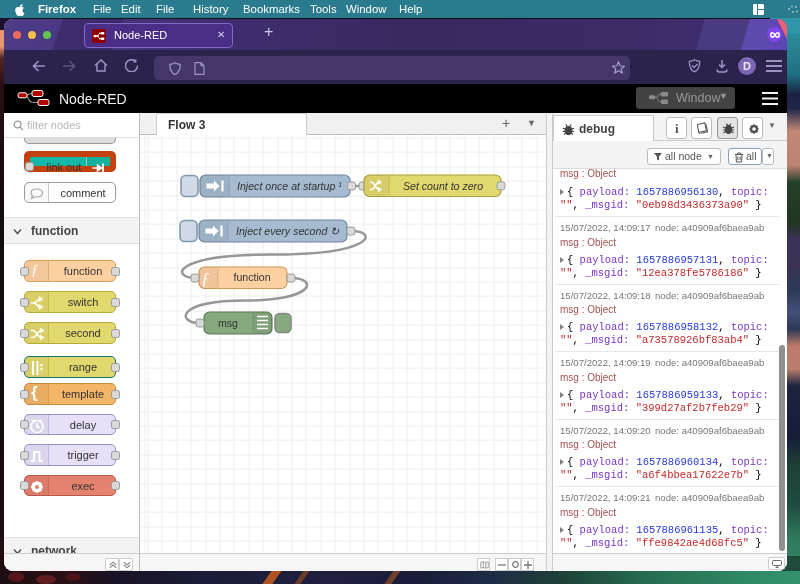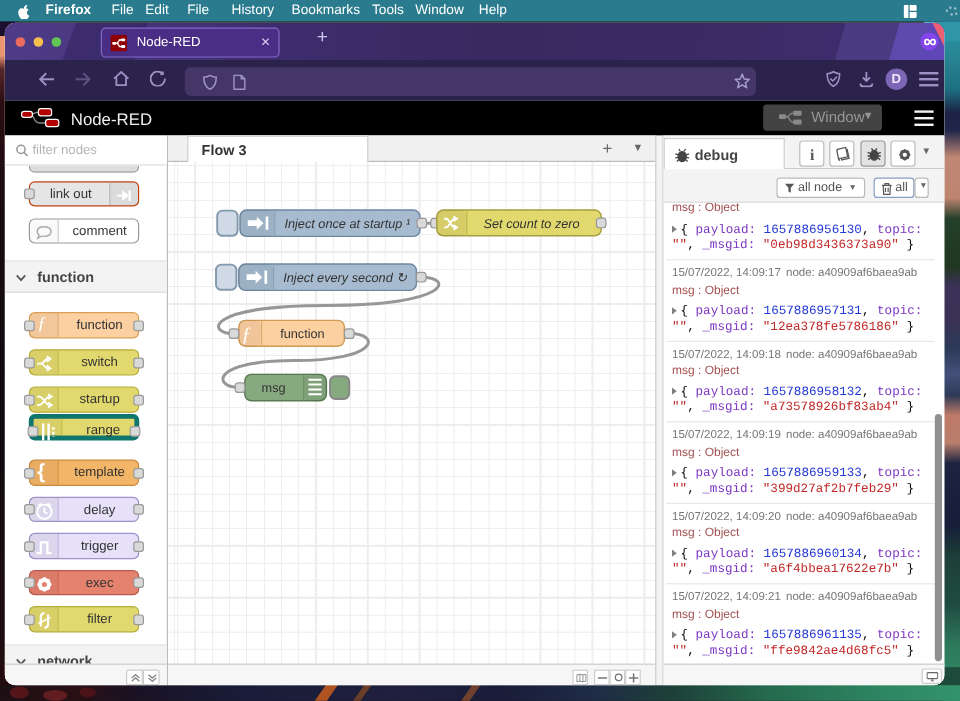--- a/index.html
+++ b/index.html
@@ -175,21 +175,21 @@
 </div>
 <div class="abs" id="palette">
 <div class="abs" style="left:0;top:0;width:135px;height:25px;background:#fff;border-bottom:1px solid #ddd;z-index:3">
 <svg class="abs" style="left:9px;top:7px" width="11" height="11" viewBox="0 0 11 11">
             <circle cx="4.5" cy="4.5" r="3.4" fill="none" stroke="#999" stroke-width="1.3"></circle>
             <path d="M7 7 L10 10" stroke="#999" stroke-width="1.3"></path>
           </svg>
 <span class="abs" style="left:23px;top:6px;color:#b5b5b5;font-size:11px">filter nodes</span>
 </div>
 <div class="abs" style="left:20px;top:25px;width:92px;height:5.5px;background:#ddd;border:1px solid #999;border-top:none;border-radius:0 0 5px 5px"></div>
-<div class="abs pnode" style="top:37.5px;background:#e5e5e5;border:1px solid #c2410c">
+<div class="abs pnode" style="top:37.5px;background:#14b8a6;border:6px solid #c2410c">
 <div class="pico" style="right:0;border-left:1px solid #bbb"></div>
 <svg class="abs" style="right:5px;top:4px" width="14" height="14" viewBox="0 0 14 14">
             <path d="M1.5 7 L6.5 7 M6.5 4.2 L10.5 7 L6.5 9.8 z" stroke="#fff" stroke-width="1.5" fill="#fff"></path>
             <path d="M12 2.5 L12 11.5" stroke="#fff" stroke-width="1.8"></path>
           </svg>
 <div class="plbl" style="width:68px">link out</div>
 <div class="pport" style="left:-5px"></div>
 </div>
 <div class="abs pnode" style="top:68.5px;background:#fff;border:1px solid #999">
 <div class="pico" style="left:0;border-right:1px solid #ccc;background:rgba(0,0,0,0.02)"></div>
@@ -218,25 +218,25 @@
           </svg>
 <div class="plbl" style="left:24px;width:68px">switch</div>
 <div class="pport" style="left:-5px"></div>
           <div class="pport" style="right:-5px"></div>
 </div>
 <div class="abs pnode" style="top:209px;background:#e2d96e;border:1px solid #b5ac38">
 <div class="pico" style="left:0;border-right:1px solid #c6bd4f"></div>
 <svg class="abs" style="left:4px;top:3px" width="16" height="16" viewBox="0 0 16 16">
             <path d="M2 4.5 L4 4.5 C7 4.5 9 11.5 12 11.5 M2 11.5 L4 11.5 C7 11.5 9 4.5 12 4.5 M11 2.5 L14 4.5 L11 6.5 M11 9.5 L14 11.5 L11 13.5" stroke="#fff" stroke-width="1.6" fill="none"></path>
           </svg>
-<div class="plbl" style="left:24px;width:68px">startup</div>
-<div class="pport" style="left:-5px"></div>
-          <div class="pport" style="right:-5px"></div>
-</div>
-<div class="abs pnode" style="top:232px;background:#e2d96e;border:4px solid #0f766e">
+<div class="plbl" style="left:24px;width:68px">second</div>
+<div class="pport" style="left:-5px"></div>
+          <div class="pport" style="right:-5px"></div>
+</div>
+<div class="abs pnode" style="top:243px;background:#e2d96e;border:1px solid #0f766e">
 <div class="pico" style="left:0;border-right:1px solid #c6bd4f"></div>
 <svg class="abs" style="left:5px;top:3px" width="14" height="16" viewBox="0 0 14 16">
             <path d="M3 1 L3 15 M7.5 1 L7.5 15" stroke="#fff" stroke-width="2"></path>
             <path d="M11.5 4 L11.5 12" stroke="#fff" stroke-width="2" stroke-dasharray="2.2 1.6"></path>
           </svg>
 <div class="plbl" style="left:24px;width:68px">range</div>
 <div class="pport" style="left:-5px"></div>
           <div class="pport" style="right:-5px"></div>
 </div>
 <div class="abs pnode" style="top:270px;background:#f3b567;border:1px solid #c9883a">
@@ -268,30 +268,20 @@
 <div class="abs pnode" style="top:361.5px;background:#e4826e;border:1px solid #b9574a">
 <div class="pico" style="left:0;border-right:1px solid #cd6a58"></div>
 <svg class="abs" style="left:4px;top:3px" width="16" height="16" viewBox="0 0 16 16">
             <g fill="#fff">
               <rect x="3.2" y="3.2" width="9.6" height="9.6" rx="2"></rect>
               <rect x="3.2" y="3.2" width="9.6" height="9.6" rx="2" transform="rotate(45 8 8)"></rect>
             </g>
             <circle cx="8" cy="8" r="2.1" fill="#e4826e"></circle>
           </svg>
 <div class="plbl" style="left:24px;width:68px">exec</div>
-<div class="pport" style="left:-5px"></div>
-          <div class="pport" style="right:-5px"></div>
-</div>
-<div class="abs pnode" style="top:392px;background:#e2d96e;border:1px solid #b5ac38">
-<div class="pico" style="left:0;border-right:1px solid #c6bd4f"></div>
-<svg class="abs" style="left:5px;top:3px" width="14" height="16" viewBox="0 0 14 16">
-            <path d="M4 13 L4 5 C4 3 5.5 2 7 2 M10 3 L10 11 C10 13 8.5 14 7 14" stroke="#fff" stroke-width="1.8" fill="none"></path>
-            <path d="M2 10.5 L12 5.5" stroke="#fff" stroke-width="1.4"></path>
-          </svg>
-<div class="plbl" style="left:24px;width:68px">filter</div>
 <div class="pport" style="left:-5px"></div>
           <div class="pport" style="right:-5px"></div>
 </div>
 <div class="abs pcat" style="top:424px;height:22px">
           <svg style="position:absolute;left:9px;top:10px" width="9" height="7" viewBox="0 0 9 7">
             <path d="M1 1.5 L4.5 5.5 L8 1.5" stroke="#555" stroke-width="1.5" fill="none"></path>
           </svg>
           <span style="position:absolute;left:27px">network</span>
         </div>
 <div class="abs foot" style="left:0;top:440px;width:135px;height:18px;z-index:4">

